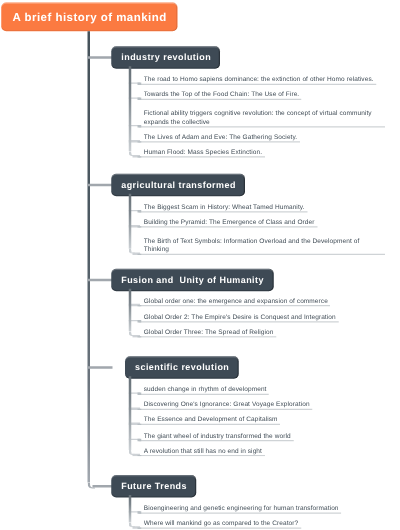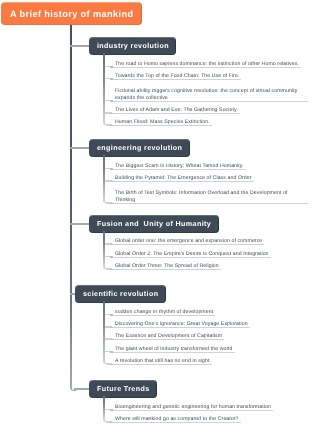--- a/index.html
+++ b/index.html
@@ -69,21 +69,21 @@
       <div class="leaf-stub" style="left: 103px; top: 112px; width: 8.5px;"></div>
       <div class="leaf-dot" style="left: 109.9px; top: 112.5px;"></div>
       <div class="leaf-text" style="left: 115px; top: 107px; width: 191px;">The Lives of Adam and Eve: The Gathering Society.</div>
       <div class="leaf-underline" style="left: 111px; top: 125.3px; width: 100.66px;"></div>
       <div class="leaf-stub" style="left: 106px; top: 124.3px; width: 5.5px;"></div>
       <div class="leaf-dot" style="left: 109.9px; top: 124.8px;"></div>
       <div class="leaf-text" style="left: 115px; top: 119.3px; width: 191px;">Human Flood: Mass Species Extinction.</div>
       <div class="branch-spine" style="left: 103px; top: 52.7px; height: 68.6px;"></div>
       <div class="spine-elbow" style="left: 103px; top: 121.3px; width: 3px; height: 3px;"></div>
       <div class="branch-stub" style="left: 69.6px; top: 147px; width: 20.4px;"></div>
-      <div class="branch-box" style="left: 89px; top: 139.1px;">engineering revolution</div>
+      <div class="branch-box" style="left: 89px; top: 139.1px;">agricultural transformed</div>
       <div class="leaf-underline" style="left: 111px; top: 168.9px; width: 134.66px;"></div>
       <div class="leaf-stub" style="left: 103px; top: 167.9px; width: 8.5px;"></div>
       <div class="leaf-dot" style="left: 109.9px; top: 168.4px;"></div>
       <div class="leaf-text" style="left: 115px; top: 162.9px; width: 191px;">The Biggest Scam in History: Wheat Tamed Humanity.</div>
       <div class="leaf-underline" style="left: 111px; top: 181.2px; width: 142.58px;"></div>
       <div class="leaf-stub" style="left: 103px; top: 180.2px; width: 8.5px;"></div>
       <div class="leaf-dot" style="left: 109.9px; top: 180.7px;"></div>
       <div class="leaf-text" style="left: 115px; top: 175.2px; width: 191px;">Building the Pyramid: The Emergence of Class and Order</div>
       <div class="leaf-underline" style="left: 111px; top: 203.1px; width: 197px;"></div>
       <div class="leaf-stub" style="left: 106px; top: 202.1px; width: 5.5px;"></div>
@@ -101,21 +101,21 @@
       <div class="leaf-stub" style="left: 103px; top: 255.7px; width: 8.5px;"></div>
       <div class="leaf-dot" style="left: 109.9px; top: 256.2px;"></div>
       <div class="leaf-text" style="left: 115px; top: 250.7px; width: 191px;">Global Order 2: The Empire's Desire is Conquest and Integration</div>
       <div class="leaf-underline" style="left: 111px; top: 269px; width: 109.81px;"></div>
       <div class="leaf-stub" style="left: 106px; top: 268px; width: 5.5px;"></div>
       <div class="leaf-dot" style="left: 109.9px; top: 268.5px;"></div>
       <div class="leaf-text" style="left: 115px; top: 263px; width: 191px;">Global Order Three: The Spread of Religion</div>
       <div class="branch-spine" style="left: 103px; top: 230.6px; height: 34.4px;"></div>
       <div class="spine-elbow" style="left: 103px; top: 265px; width: 3px; height: 3px;"></div>
       <div class="branch-stub" style="left: 69.6px; top: 293px; width: 20.4px;"></div>
-      <div class="branch-box" style="left: 75px; top: 285px;">scientific revolution</div>
+      <div class="branch-box" style="left: 100px; top: 285px;">scientific revolution</div>
       <div class="leaf-underline" style="left: 111px; top: 314.8px; width: 104.22px;"></div>
       <div class="leaf-stub" style="left: 103px; top: 313.8px; width: 8.5px;"></div>
       <div class="leaf-dot" style="left: 109.9px; top: 314.3px;"></div>
       <div class="leaf-text" style="left: 115px; top: 308.8px; width: 191px;">sudden change in rhythm of development</div>
       <div class="leaf-underline" style="left: 111px; top: 327.1px; width: 138.69px;"></div>
       <div class="leaf-stub" style="left: 103px; top: 326.1px; width: 8.5px;"></div>
       <div class="leaf-dot" style="left: 109.9px; top: 326.6px;"></div>
       <div class="leaf-text" style="left: 115px; top: 321.1px; width: 191px;">Discovering One's Ignorance: Great Voyage Exploration</div>
       <div class="leaf-underline" style="left: 111px; top: 339.4px; width: 113.09px;"></div>
       <div class="leaf-stub" style="left: 103px; top: 338.4px; width: 8.5px;"></div>

